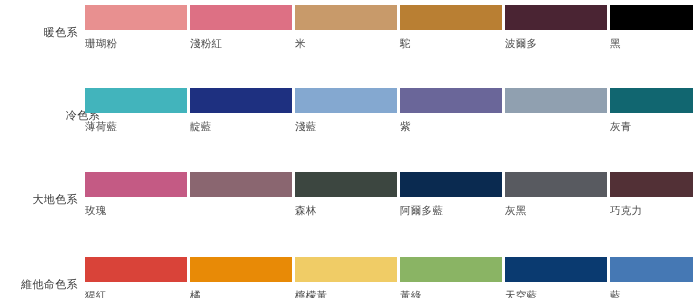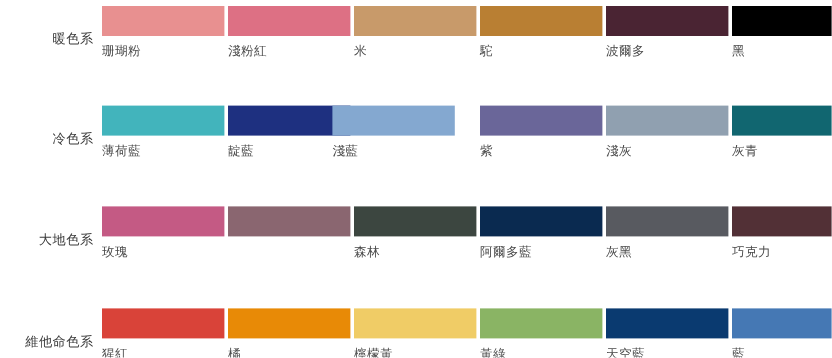--- a/index.html
+++ b/index.html
@@ -79,40 +79,39 @@
       <div class="swatch-cell" style="left: 505px;">
         <span class="swatch-chip" style="background: rgb(74, 36, 51);"></span>
         <span class="swatch-label">波爾多</span>
       </div>
       <div class="swatch-cell" style="left: 610px;">
         <span class="swatch-chip" style="background: rgb(0, 0, 0);"></span>
         <span class="swatch-label">黑</span>
       </div>
     </div>
     <div class="palette-row" style="top: 88px;">
-      <div class="row-label" style="top: 4px;">冷色系</div>
+      <div class="row-label" style="top: 4px; padding-left: 22px;">冷色系</div>
       <div class="swatch-cell" style="left: 85px;">
         <span class="swatch-chip" style="background: rgb(66, 180, 188);"></span>
         <span class="swatch-label">薄荷藍</span>
       </div>
       <div class="swatch-cell" style="left: 190px;">
         <span class="swatch-chip" style="background: rgb(30, 48, 128);"></span>
         <span class="swatch-label">靛藍</span>
       </div>
-      <div class="swatch-cell" style="left: 277px;">
+      <div class="swatch-cell" style="left: 295px;">
         <span class="swatch-chip" style="background: rgb(132, 168, 208);"></span>
         <span class="swatch-label">淺藍</span>
       </div>
       <div class="swatch-cell" style="left: 400px;">
         <span class="swatch-chip" style="background: rgb(106, 102, 153);"></span>
         <span class="swatch-label">紫</span>
       </div>
       <div class="swatch-cell" style="left: 505px;">
         <span class="swatch-chip" style="background: rgb(144, 160, 176);"></span>
-        <span class="swatch-label">淺灰</span>
       </div>
       <div class="swatch-cell" style="left: 610px;">
         <span class="swatch-chip" style="background: rgb(17, 102, 112);"></span>
         <span class="swatch-label">灰青</span>
       </div>
     </div>
     <div class="palette-row" style="top: 172px;">
       <div class="row-label" style="top: 4px;">大地色系</div>
       <div class="swatch-cell" style="left: 85px;">
         <span class="swatch-chip" style="background: rgb(196, 90, 132);"></span>

